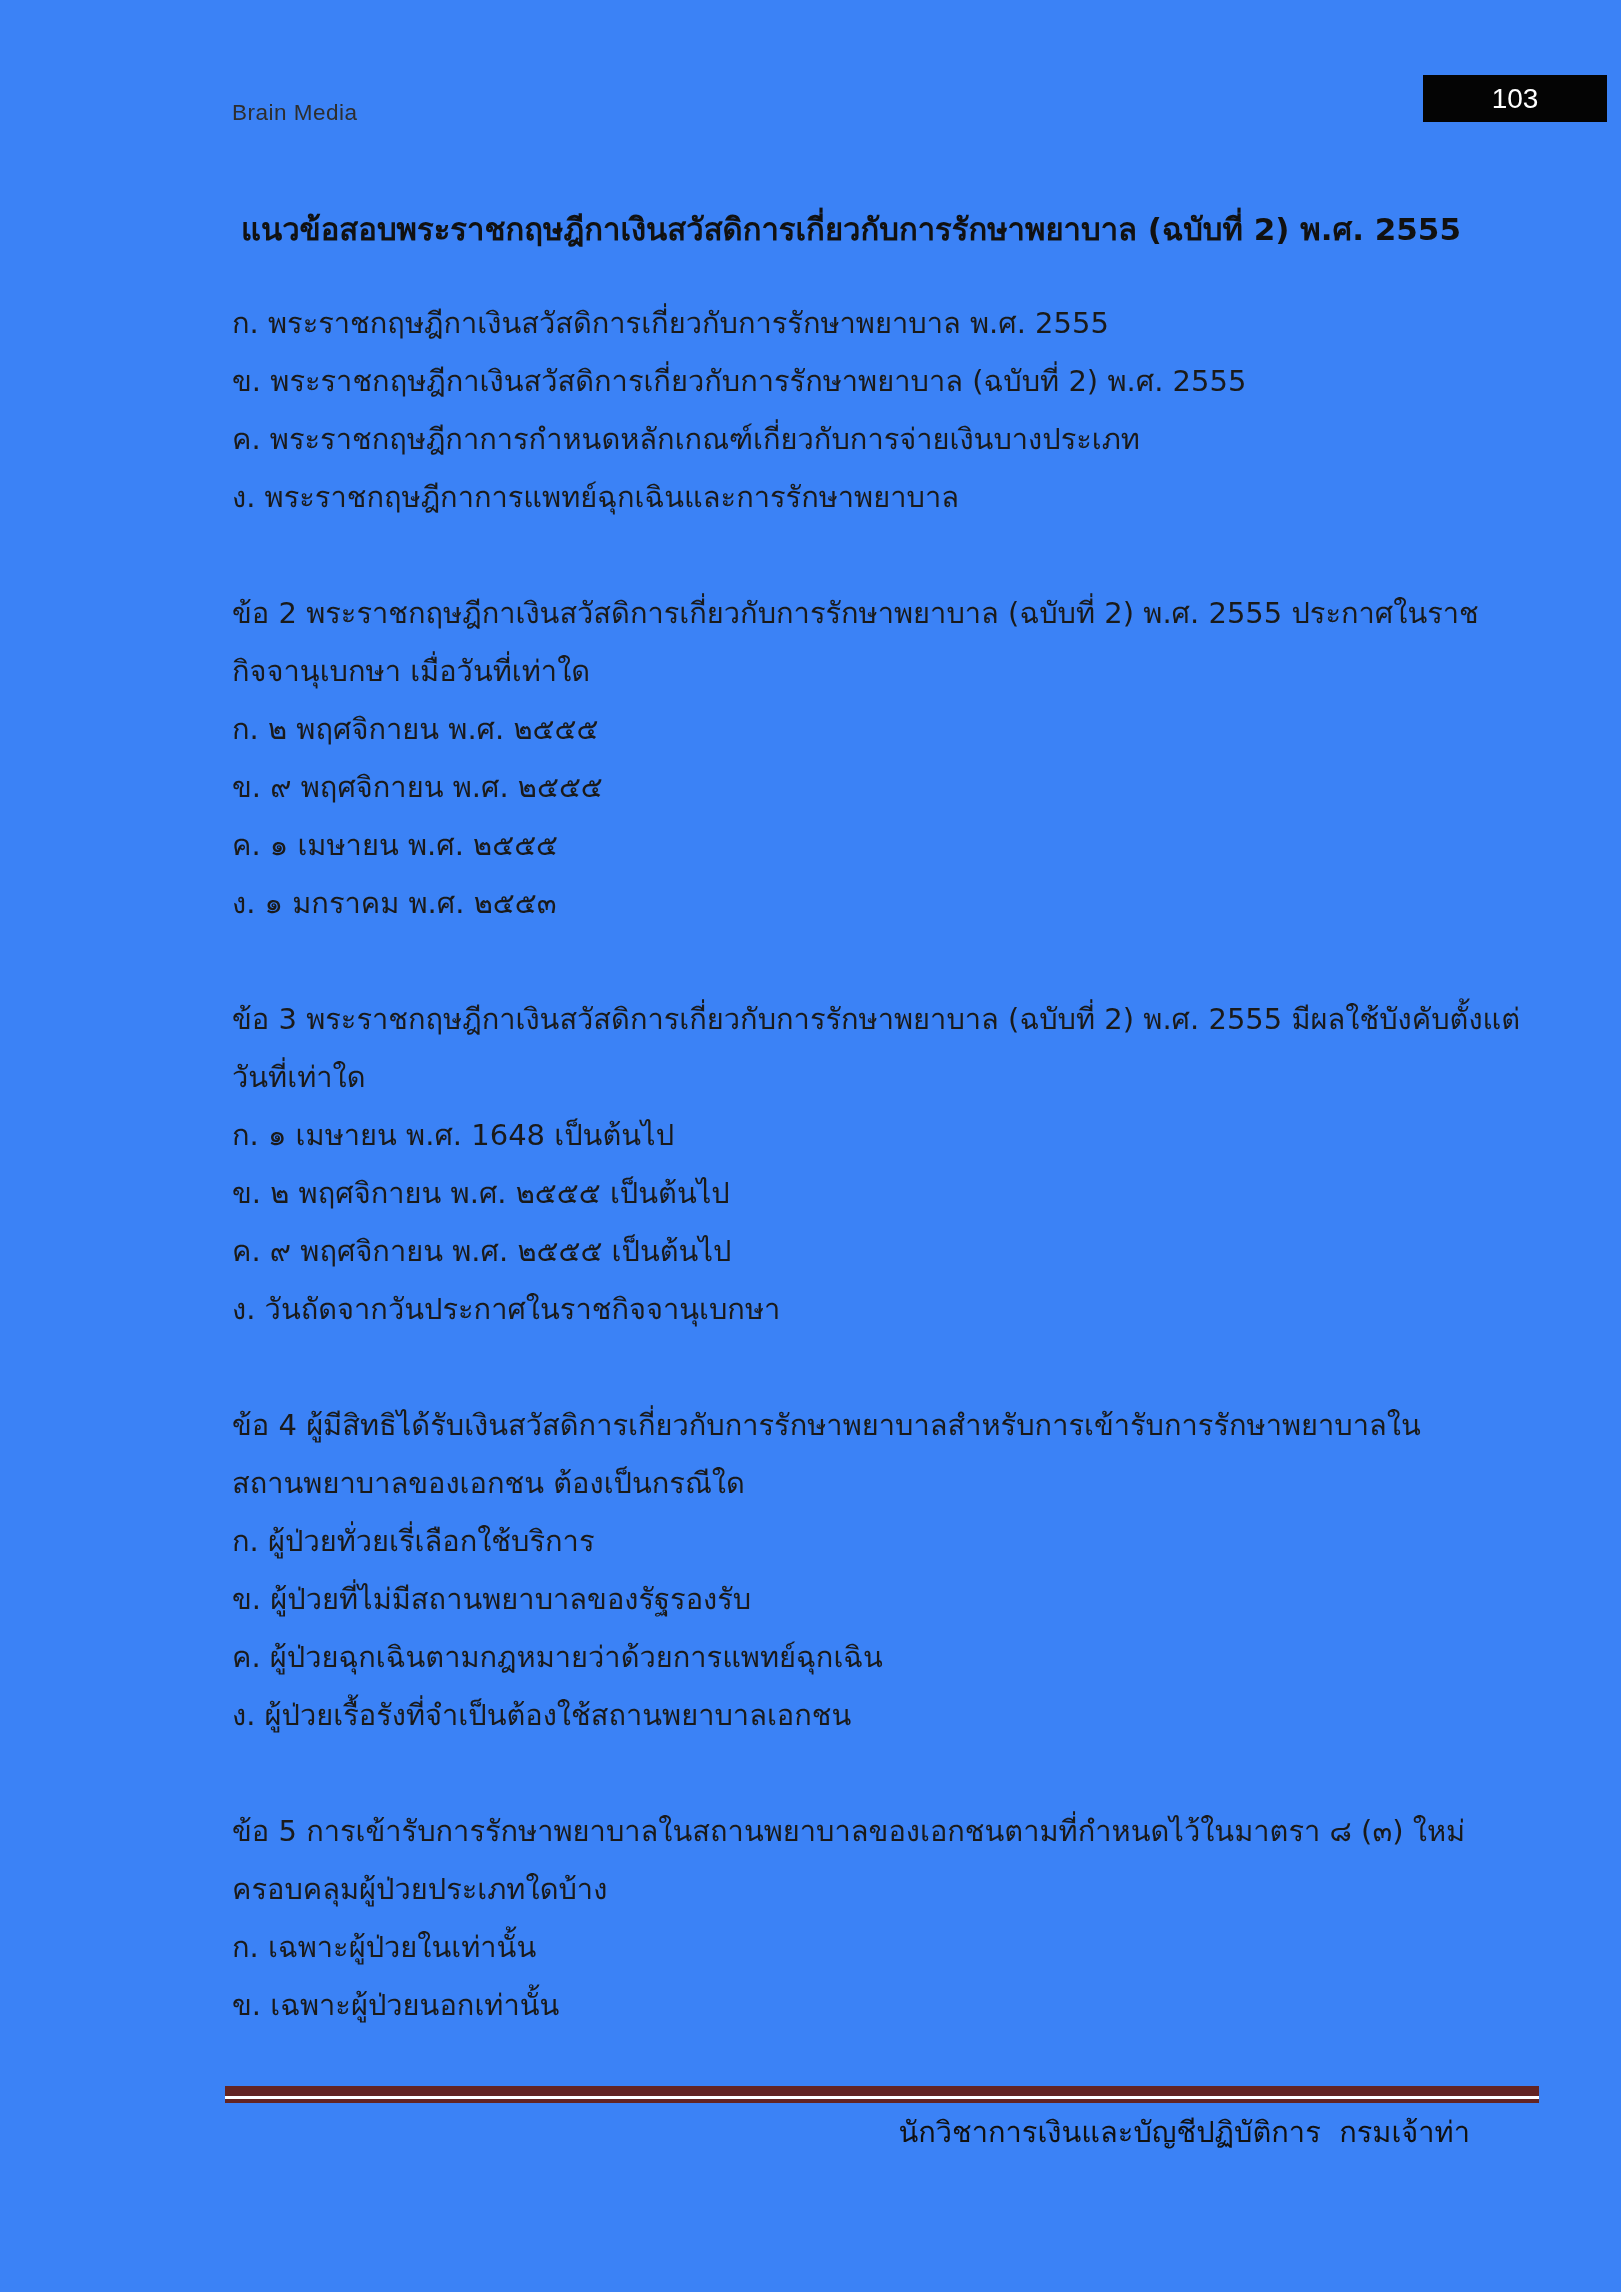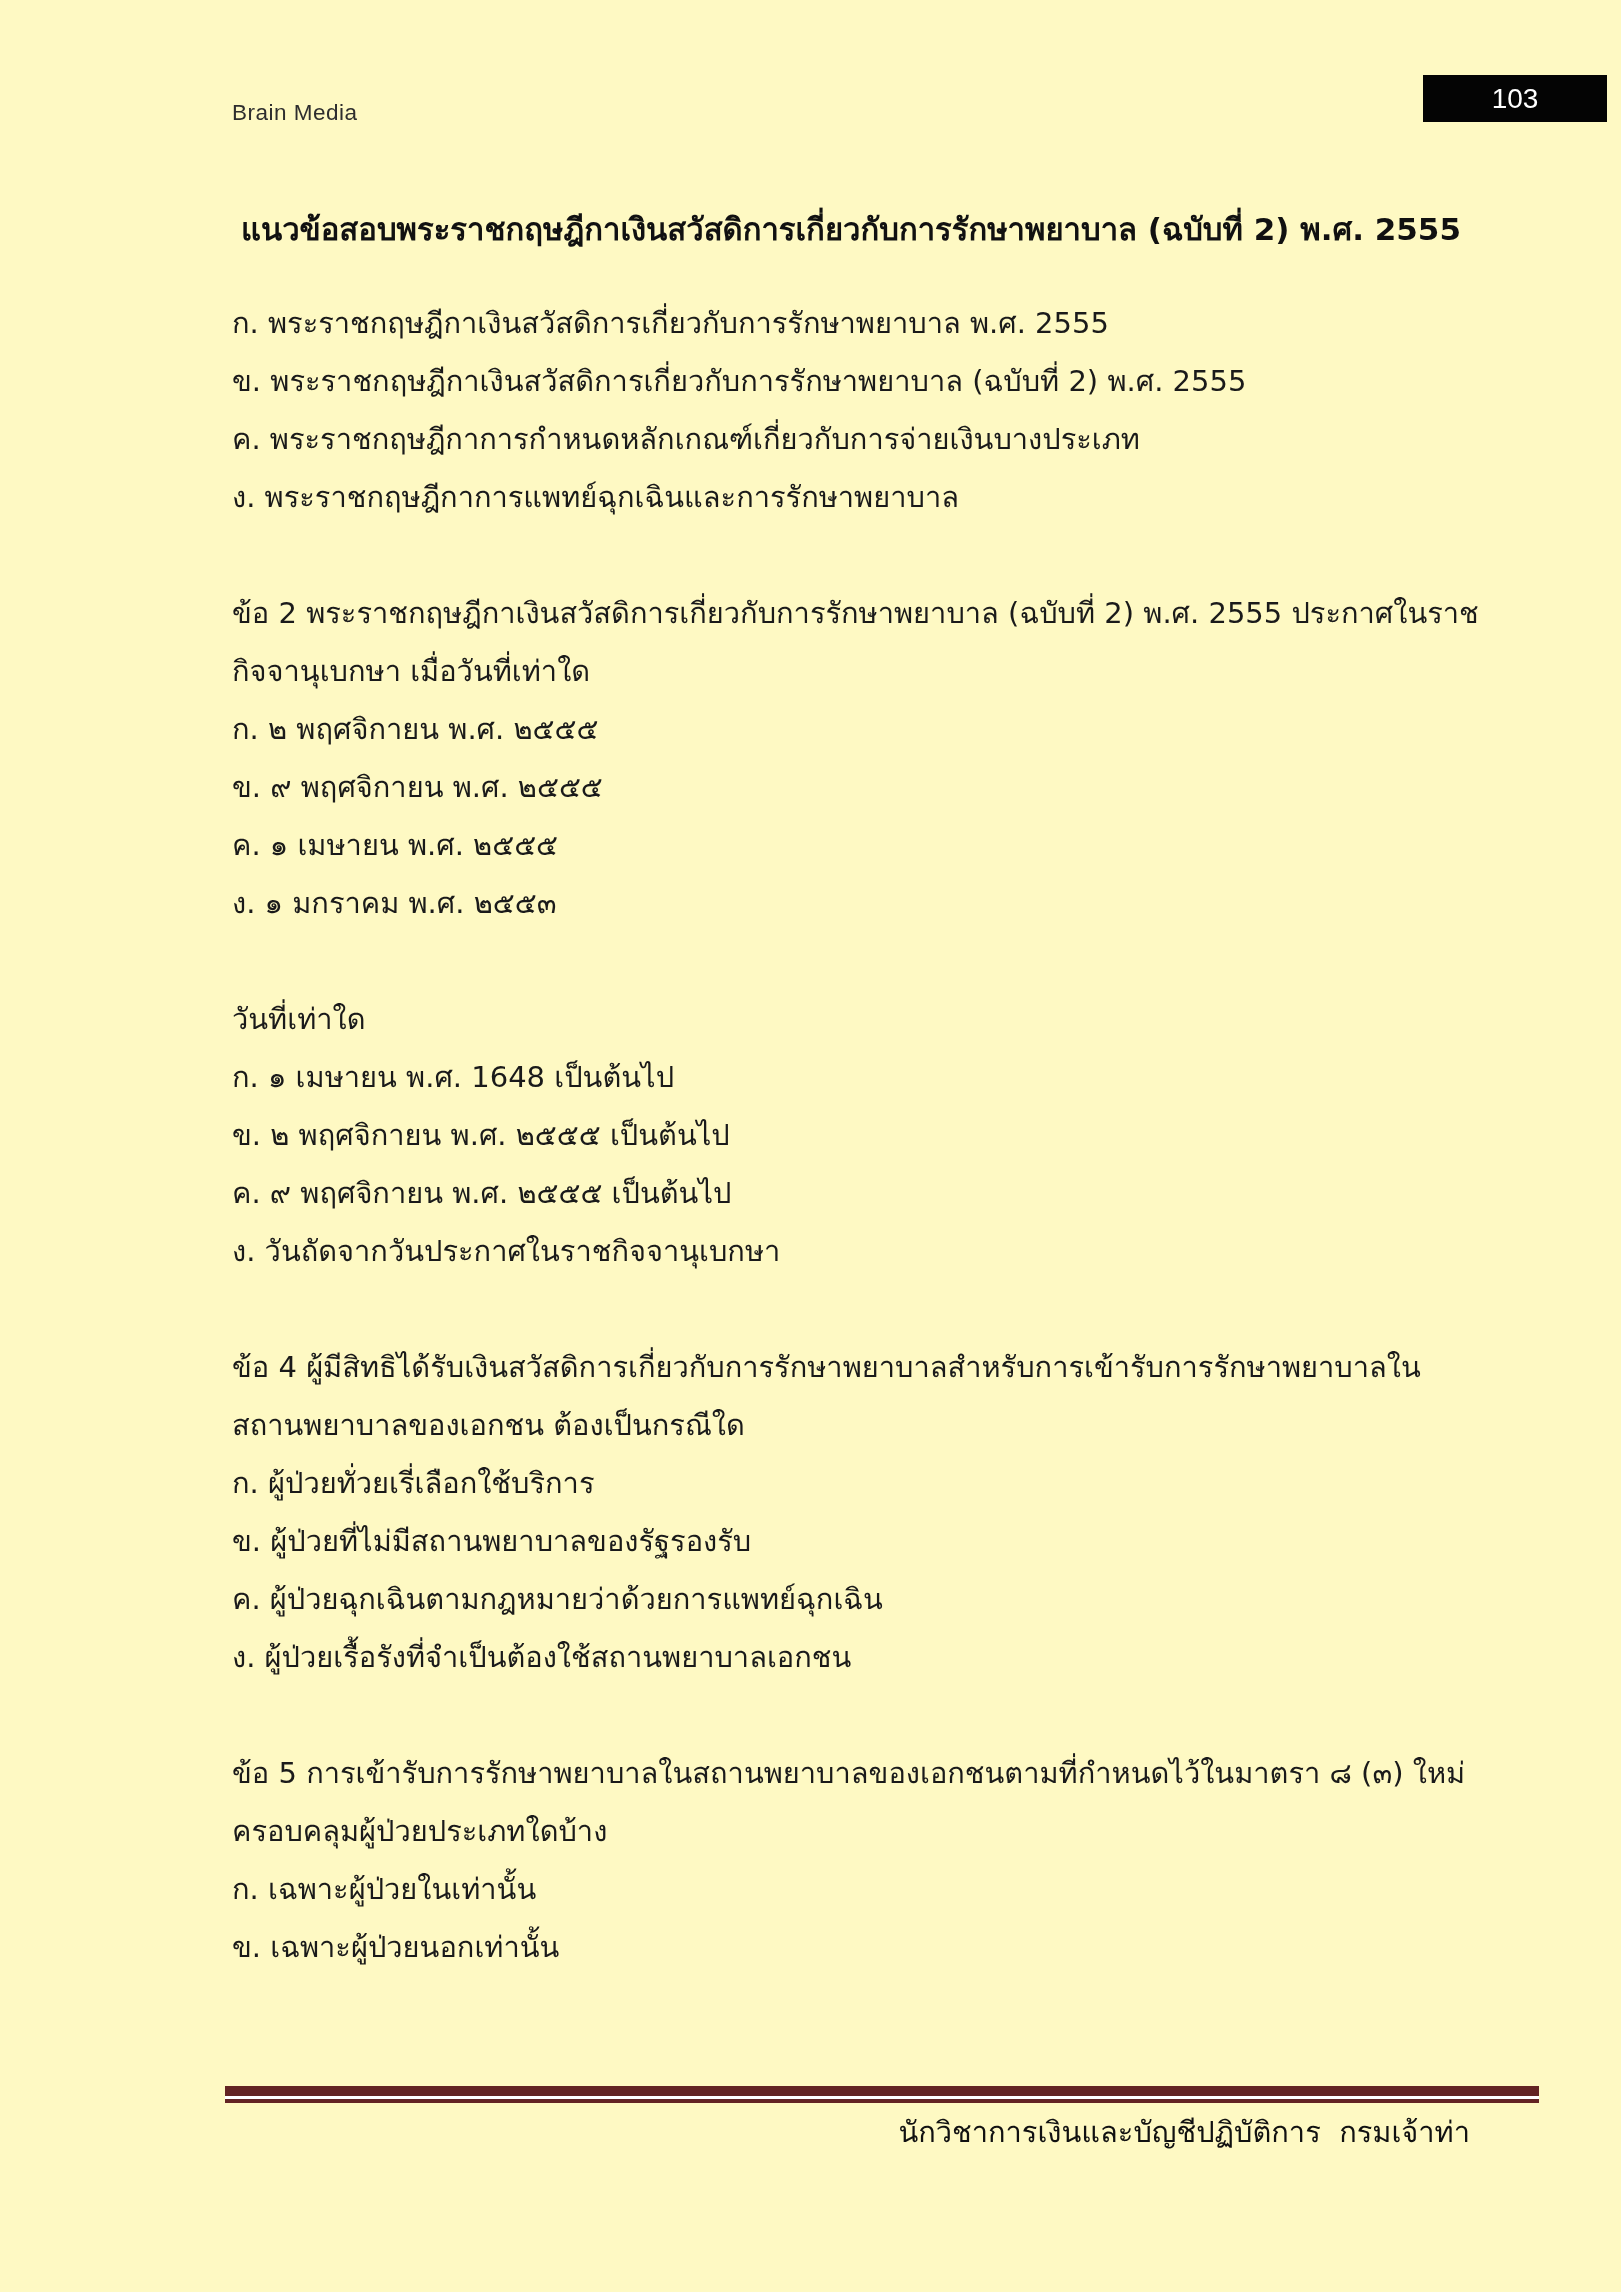--- a/index.html
+++ b/index.html
@@ -1,20 +1,20 @@
 <!DOCTYPE html>
 <html><head>
 <meta charset="utf-8">
 <style>
   html,body{margin:0;padding:0;background:#ffffff;}
   .page{
     position:relative;
     width:1621px;
     height:2293px;
-    background:#fef9c3;
+    background:#3b82f6;
     font-family:"DejaVu Sans",sans-serif;
     color:#1a1a1a;
     overflow:hidden;
   }
   .brand{
     position:absolute;
     left:232px;
     top:100px;
     font-size:22.5px;
     letter-spacing:0.5px;
@@ -106,20 +106,21 @@
       <div class="line">ข้อ 2 พระราชกฤษฎีกาเงินสวัสดิการเกี่ยวกับการรักษาพยาบาล (ฉบับที่ 2) พ.ศ. 2555 ประกาศในราช</div>
       <div class="line">กิจจานุเบกษา เมื่อวันที่เท่าใด</div>
       <div class="line">ก. ๒ พฤศจิกายน พ.ศ. ๒๕๕๕</div>
       <div class="line">ข. ๙ พฤศจิกายน พ.ศ. ๒๕๕๕</div>
       <div class="line">ค. ๑ เมษายน พ.ศ. ๒๕๕๕</div>
       <div class="line">ง. ๑ มกราคม พ.ศ. ๒๕๕๓</div>
     </section>
     <div class="gap"></div>
 
     <section>
+      <div class="line">ข้อ 3 พระราชกฤษฎีกาเงินสวัสดิการเกี่ยวกับการรักษาพยาบาล (ฉบับที่ 2) พ.ศ. 2555 มีผลใช้บังคับตั้งแต่</div>
       <div class="line">วันที่เท่าใด</div>
       <div class="line">ก. ๑ เมษายน พ.ศ. 1648 เป็นต้นไป</div>
       <div class="line">ข. ๒ พฤศจิกายน พ.ศ. ๒๕๕๕ เป็นต้นไป</div>
       <div class="line">ค. ๙ พฤศจิกายน พ.ศ. ๒๕๕๕ เป็นต้นไป</div>
       <div class="line">ง. วันถัดจากวันประกาศในราชกิจจานุเบกษา</div>
     </section>
     <div class="gap"></div>
 
     <section>
       <div class="line">ข้อ 4 ผู้มีสิทธิได้รับเงินสวัสดิการเกี่ยวกับการรักษาพยาบาลสำหรับการเข้ารับการรักษาพยาบาลใน</div>

